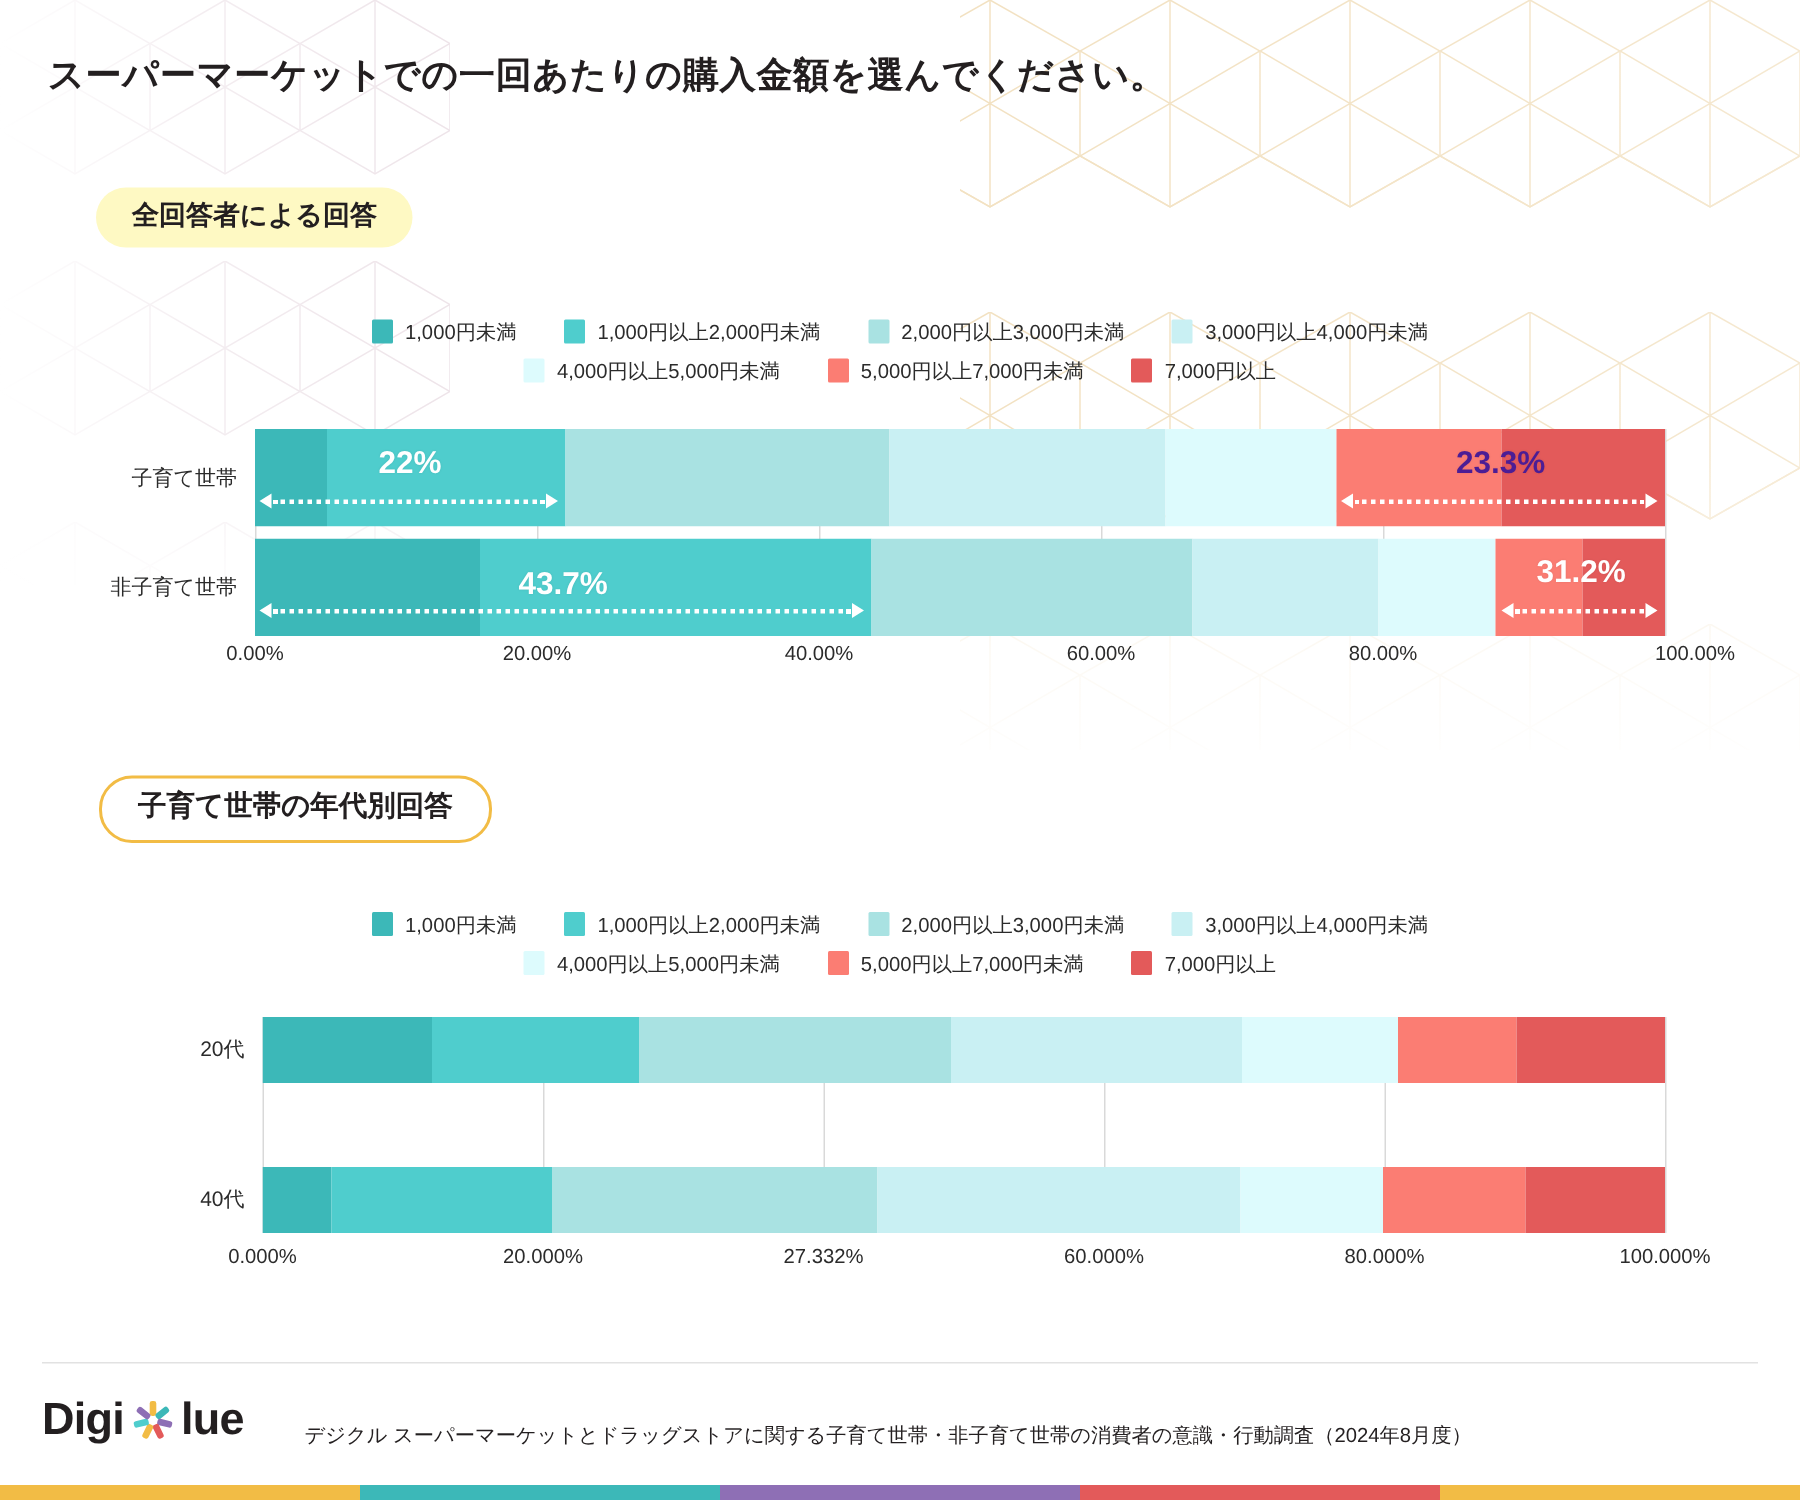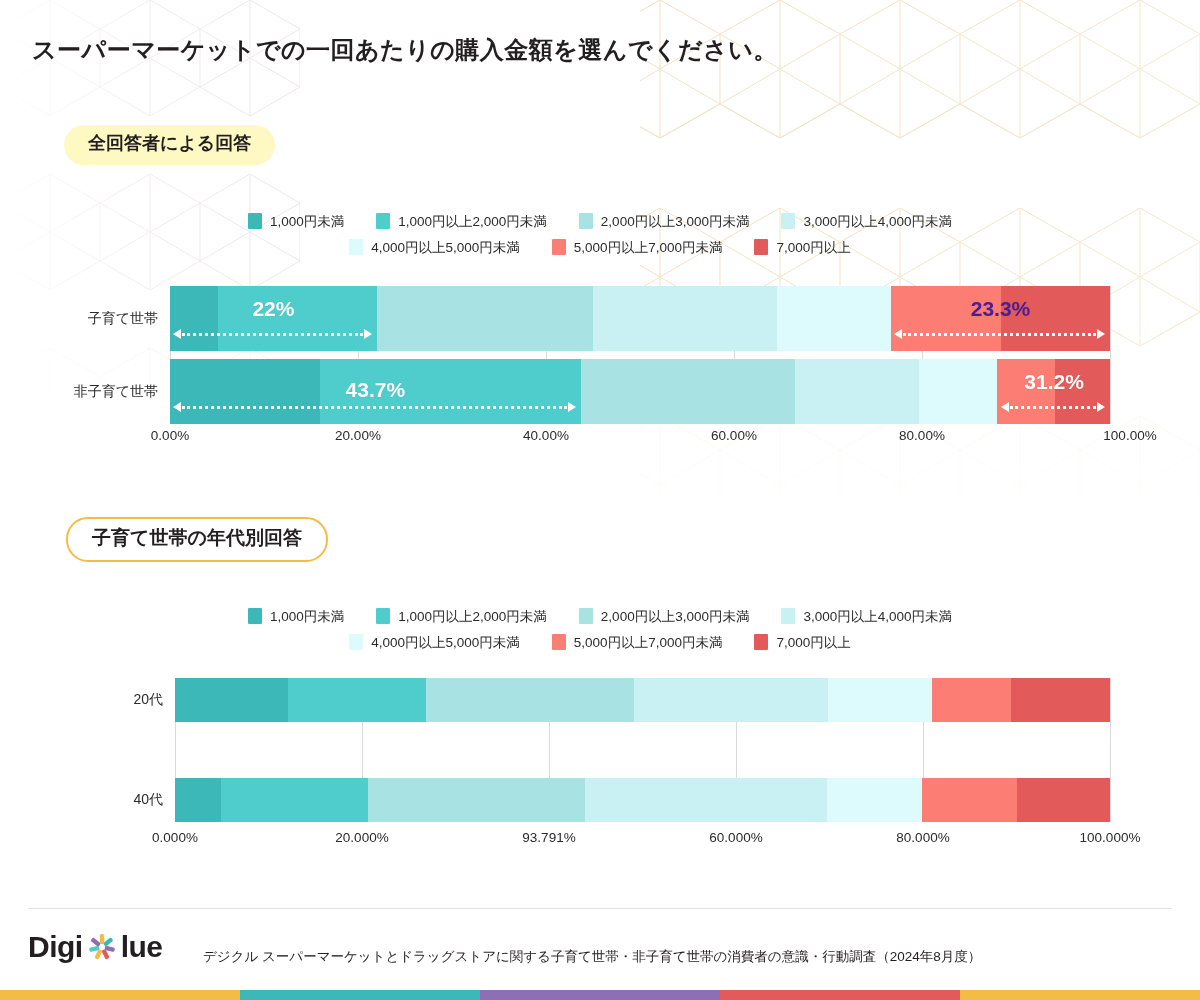--- a/index.html
+++ b/index.html
@@ -351,21 +351,21 @@
             <div class="seg" title="3,000円以上4,000円未満 25.8%" style="width: 241.23px; background: rgb(201, 240, 243);"></div>
             <div class="seg" title="4,000円以上5,000円未満 10.2%" style="width: 95.37px; background: rgb(221, 251, 253);"></div>
             <div class="seg" title="5,000円以上7,000円未満 10.2%" style="width: 95.37px; background: rgb(251, 125, 115);"></div>
             <div class="seg" title="7,000円以上 9.9%" style="width: 92.565px; background: rgb(227, 90, 90);"></div>
           </div>
         </div>
       </div>
     <div class="axis" id="chart-2-axis" style="left:0; top:150px; width:935px; height:22px;">
         <div class="tick" style="left: 0px; top: 2px;">0.000%</div>
         <div class="tick" style="left: 187px; top: 2px;">20.000%</div>
-        <div class="tick" style="left: 374px; top: 2px;">93.791%</div>
+        <div class="tick" style="left: 374px; top: 2px;">27.332%</div>
         <div class="tick" style="left: 561px; top: 2px;">60.000%</div>
         <div class="tick" style="left: 748px; top: 2px;">80.000%</div>
         <div class="tick" style="left: 935px; top: 2px;">100.000%</div>
       </div>
   </div>
 
   <div class="footer-rule"></div>
 
   <div class="footer-logo">
     <span>Digi</span>

